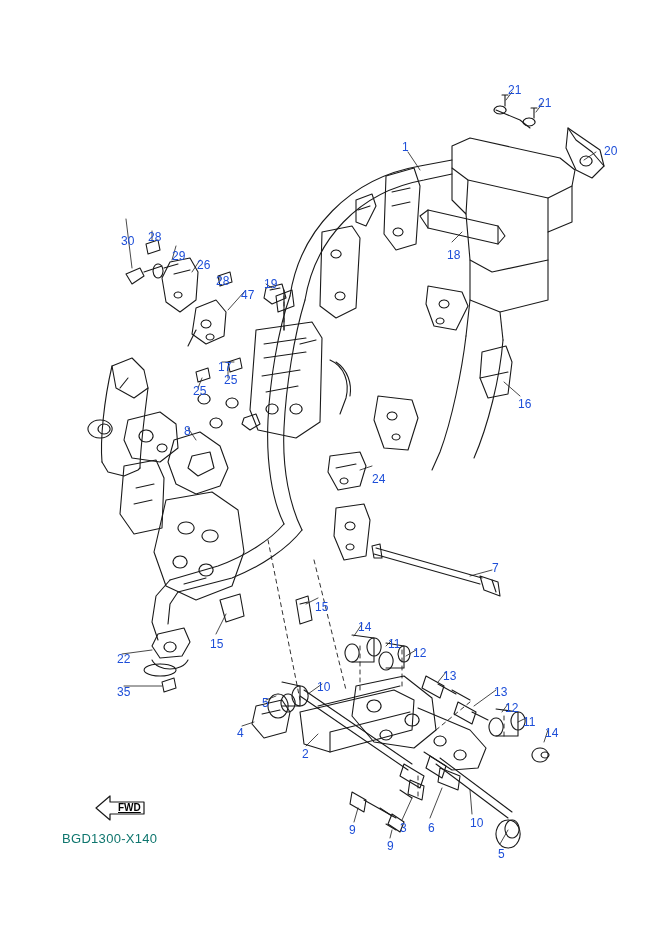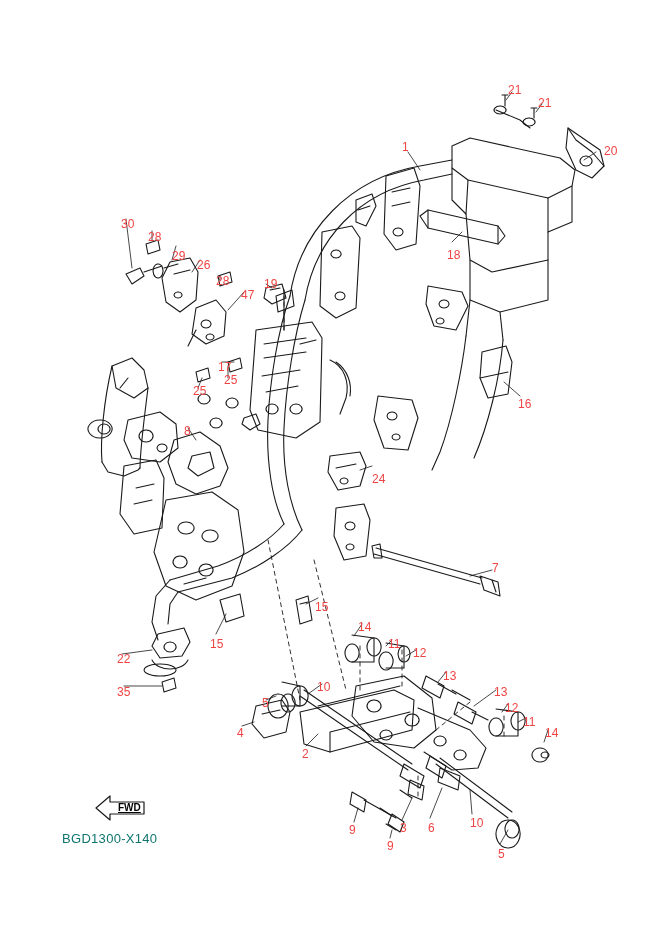--- a/index.html
+++ b/index.html
@@ -22,21 +22,21 @@
   }
   svg.art {
     position: absolute;
     left: 0; top: 0;
     width: 661px;
     height: 935px;
   }
   .callout {
     position: absolute;
     font-size: 12px;
-    color: #ef4444;
+    color: #1d4ed8;
     font-family: "Liberation Sans", sans-serif;
     white-space: nowrap;
     line-height: 1;
   }
   .partcode {
     position: absolute;
     left: 62px;
     top: 831px;
     font-size: 13px;
     letter-spacing: 0.3px;
@@ -321,21 +321,21 @@
   <svg style="position:absolute;left:94px;top:790px;width:54px;height:34px" viewBox="0 0 54 34" xmlns="http://www.w3.org/2000/svg">
     <path d="M2 18 L16 6 L16 12 L50 12 L50 24 L16 24 L16 30 Z" fill="none" stroke="#1a1a1a" stroke-width="1.2" stroke-linejoin="round"></path>
   </svg>
   <div class="fwd-label" style="left:118px;top:802px;text-decoration:underline;">FWD</div>
 
   <div class="callout" style="left:508px; top:84px;">21</div>
   <div class="callout" style="left:538px; top:97px;">21</div>
   <div class="callout" style="left:604px; top:145px;">20</div>
   <div class="callout" style="left:402px; top:141px;">1</div>
   <div class="callout" style="left:447px; top:249px;text-align:right;">18</div>
-  <div class="callout" style="left:121px; top:218px;">30</div>
+  <div class="callout" style="left:121px; top:235px;">30</div>
   <div class="callout" style="left:148px; top:231px;">28</div>
   <div class="callout" style="left:172px; top:250px;">29</div>
   <div class="callout" style="left:197px; top:259px;">26</div>
   <div class="callout" style="left:216px; top:275px;">28</div>
   <div class="callout" style="left:264px; top:278px;">19</div>
   <div class="callout" style="left:241px; top:289px;">47</div>
   <div class="callout" style="left:218px; top:361px;">17</div>
   <div class="callout" style="left:193px; top:385px;">25</div>
   <div class="callout" style="left:224px; top:374px;">25</div>
   <div class="callout" style="left:518px; top:398px;">16</div>

